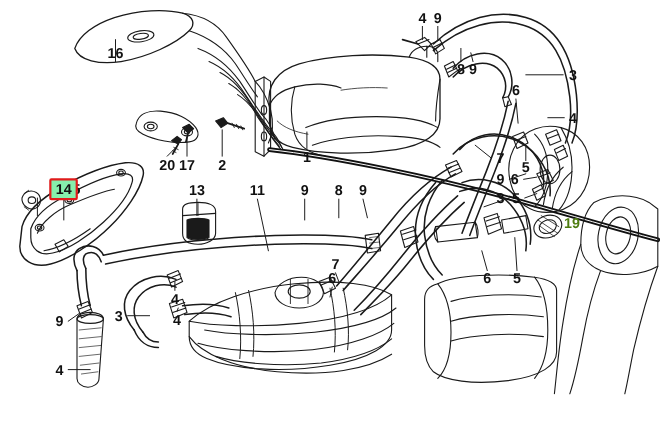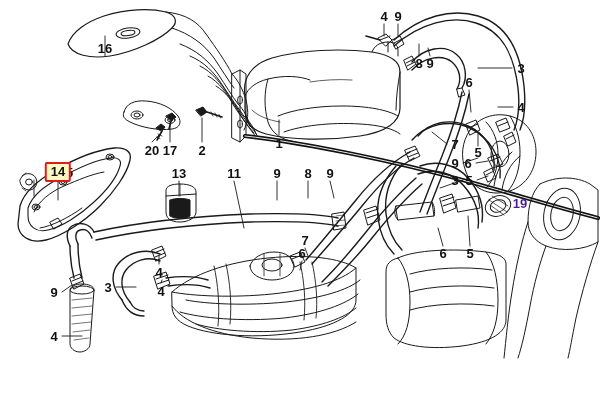--- a/index.html
+++ b/index.html
@@ -38,28 +38,28 @@
     font-family: "Liberation Sans", sans-serif;
     font-weight: bold;
     font-size: 13px;
     line-height: 13px;
     color: #111111;
     white-space: nowrap;
     transform: translate(-50%, -50%);
     letter-spacing: 0px;
   }
   .callout.faint {
-    color: #4c1d95;
+    color: #4d7c0f;
     font-weight: bold;
   }
   .callout.highlighted {
     border: 2px solid #e01b1b;
     border-radius: 2px;
     padding: 1px 4px 2px 4px;
-    background: #fef9c3;
+    background: #86efac;
     box-sizing: border-box;
   }
   #caption-bar {
     position: absolute;
     left: 0;
     top: 360px;
     width: 600px;
     height: 40px;
     background: #ffffff;
   }

